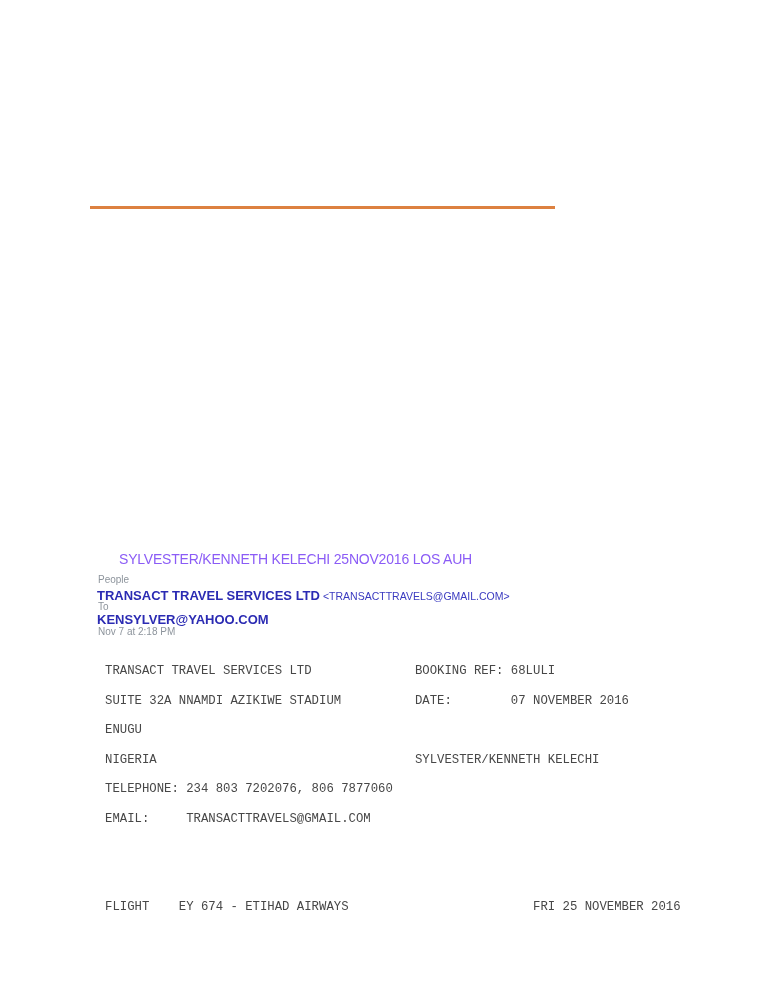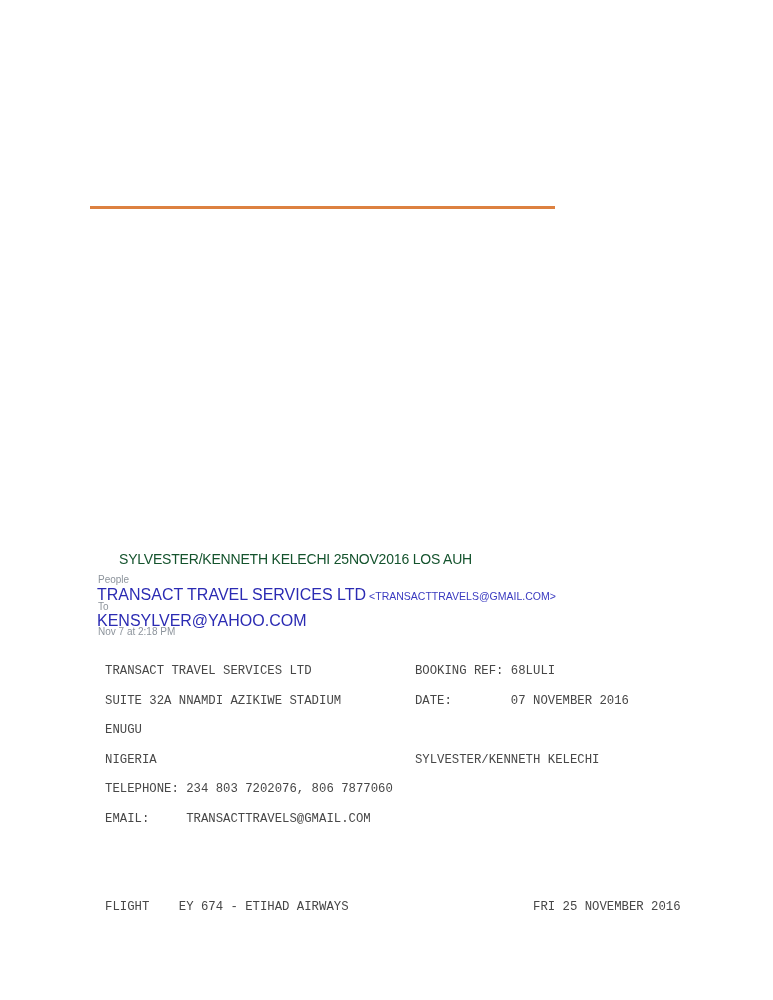--- a/index.html
+++ b/index.html
@@ -11,26 +11,26 @@
     font-family: "Liberation Sans", sans-serif;
   }
   .page { position: absolute; inset: 0; background: #ffffff; }
   .divider {
     position: absolute; left: 90px; top: 206px;
     width: 465px; height: 3px;
     background: #dd8140;
   }
   .subject {
     position: absolute; left: 119px; top: 551px;
-    font-size: 14px; color: #14532d;
+    font-size: 14px; color: #8b5cf6;
     letter-spacing: -0.2px; white-space: nowrap;
   }
   .hdr { position: absolute; white-space: nowrap; padding-left: 6px; }
   .grey { color: #8d949c; font-size: 10px; }
-  .blue-bold { color: #2b2bb3; font-weight: normal; font-size: 16px; }
+  .blue-bold { color: #2b2bb3; font-weight: bold; font-size: 13px; }
   .blue { color: #3a3ac0; font-size: 10.5px; font-weight: normal; margin-top: 18px; }
   #people    { left: 92px; top: 574px; }
   #fromline  { left: 91px; top: 586px; }
   #tolabel   { left: 92px; top: 601px; }
   #toaddr    { left: 91px; top: 612px; }
   #timestamp { left: 92px; top: 626px; }
   #fromaddr  { margin-left: 3px; }
   .booking {
     position: absolute; left: 92px; top: 651px; margin: 13px;
     font-family: "Liberation Mono", "DejaVu Sans Mono", monospace;

